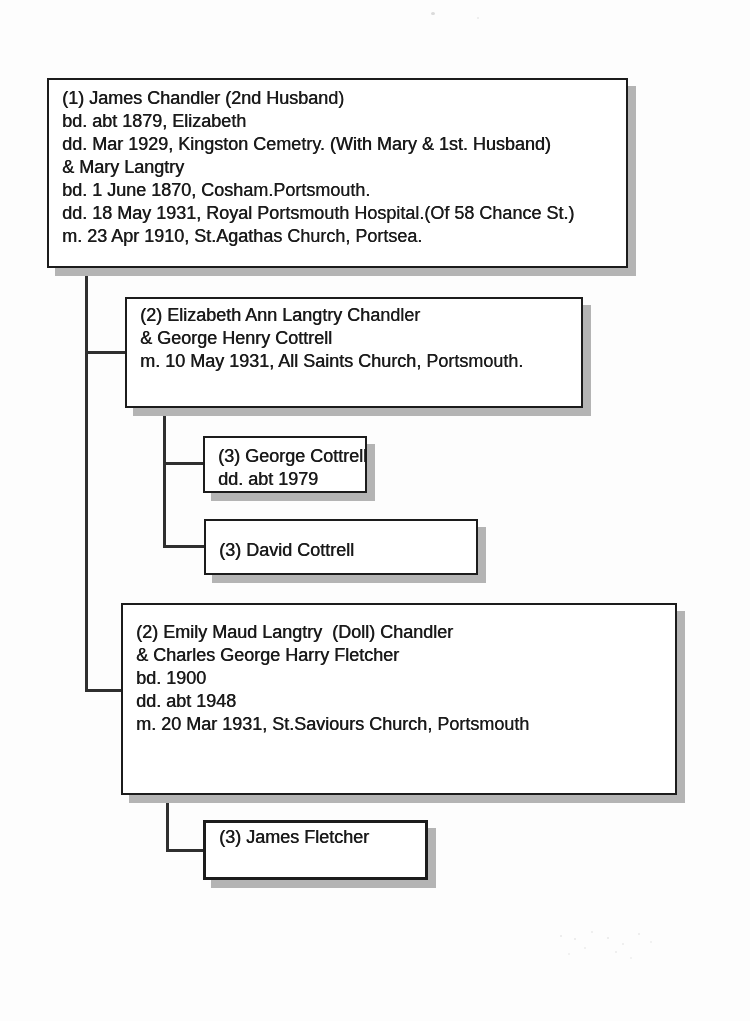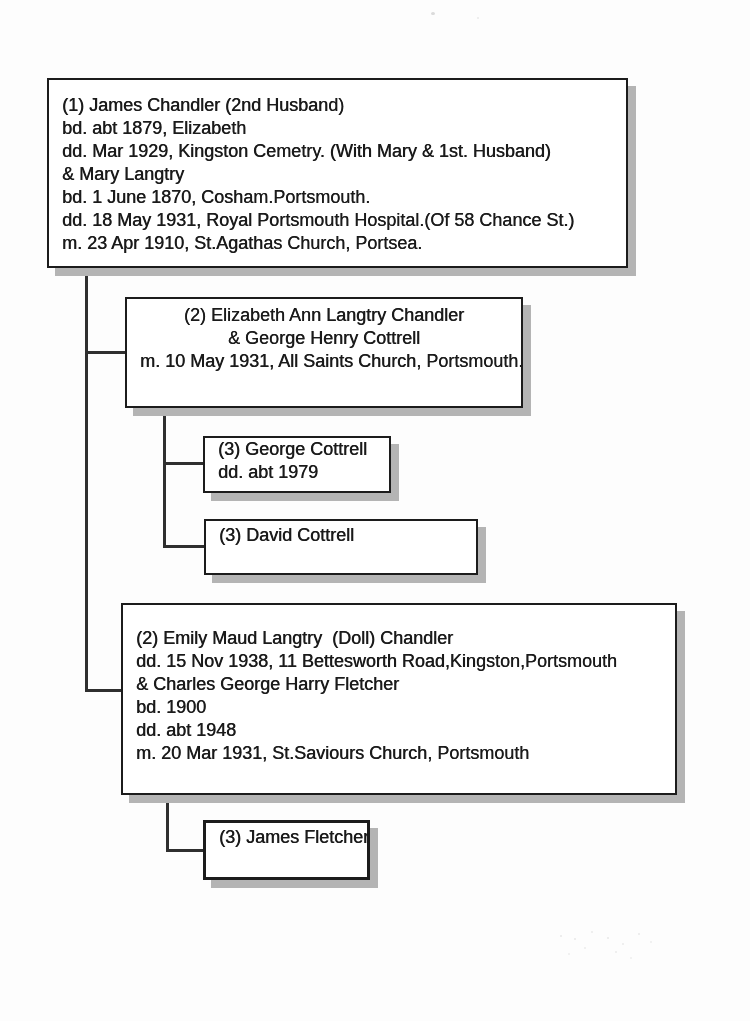--- a/index.html
+++ b/index.html
@@ -28,26 +28,26 @@
     box-shadow:8px 8px 0 0 var(--shadow);
     color:var(--text);
     font-size:18px;
     line-height:23px;
     padding:5px 13px;
   }
   .bline{
     white-space:pre;           
     text-shadow:0.4px 0 currentColor; 
   }
-  #box1{left:47px;  top:78px;  width:581px; height:190px; padding-top:14px;}
-  #box2{left:125px; top:297px; width:398px; height:111px;text-align:center;}
-  #box3{left:203px; top:436px; width:188px; height:57px;  padding-top:0;}
-  #box4{left:204px; top:519px; width:274px; height:56px;  padding-top:3px;}
-  #box5{left:121px; top:603px; width:556px; height:192px; padding-top:22px;}
-  #box6{left:203px; top:820px; width:167px; height:60px;  border-width:3px; padding-top:3px;}
+  #box1{left:47px;  top:78px;  width:581px; height:190px; padding-top:7px;}
+  #box2{left:125px; top:297px; width:458px; height:111px;}
+  #box3{left:203px; top:436px; width:164px; height:57px;  padding-top:7px;}
+  #box4{left:204px; top:519px; width:274px; height:56px;  padding-top:18px;}
+  #box5{left:121px; top:603px; width:556px; height:192px; padding-top:16px;}
+  #box6{left:203px; top:820px; width:225px; height:60px;  border-width:3px; padding-top:3px;}
 
   
   .line{position:absolute;background:var(--connector);}
   #connA-v {left:85px;  top:268px; width:3px;  height:424px;}
   #connA-h1{left:85px;  top:351px; width:42px; height:3px;}
   #connA-h2{left:85px;  top:689px; width:38px; height:3px;}
   #connB-v {left:163px; top:408px; width:3px;  height:140px;}
   #connB-h1{left:163px; top:462px; width:42px; height:3px;}
   #connB-h2{left:163px; top:545px; width:43px; height:3px;}
   #connC-v {left:166px; top:795px; width:3px;  height:57px;}
@@ -100,21 +100,20 @@
     <div class="bline">(3) George Cottrell</div>
     <div class="bline">dd. abt 1979</div>
   </section>
 
   <section class="pbox" id="box4">
     <div class="bline">(3) David Cottrell</div>
   </section>
 
   <section class="pbox" id="box5">
     <div class="bline">(2) Emily Maud Langtry  (Doll) Chandler</div>
-    <div class="bline">dd. 15 Nov 1938, 11 Bettesworth Road,Kingston,Portsmouth</div>
     <div class="bline">&amp; Charles George Harry Fletcher</div>
     <div class="bline">bd. 1900</div>
     <div class="bline">dd. abt 1948</div>
     <div class="bline">m. 20 Mar 1931, St.Saviours Church, Portsmouth</div>
   </section>
 
   <section class="pbox" id="box6">
     <div class="bline">(3) James Fletcher</div>
   </section>
 

